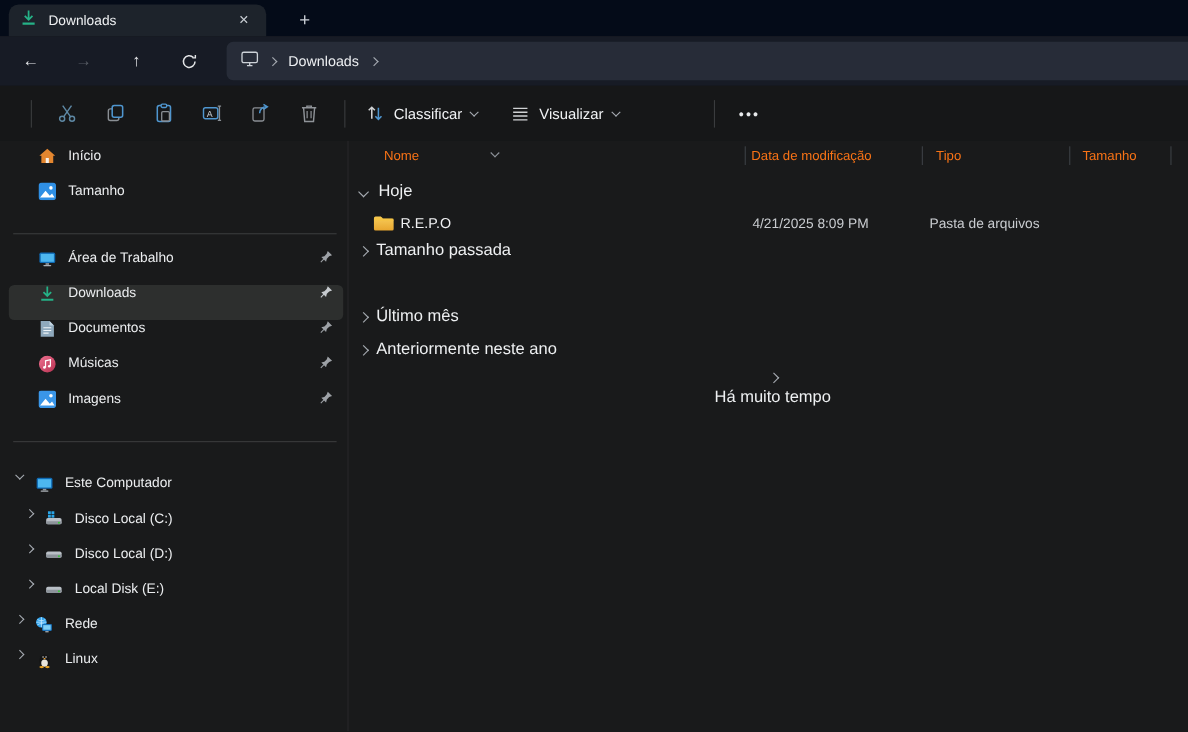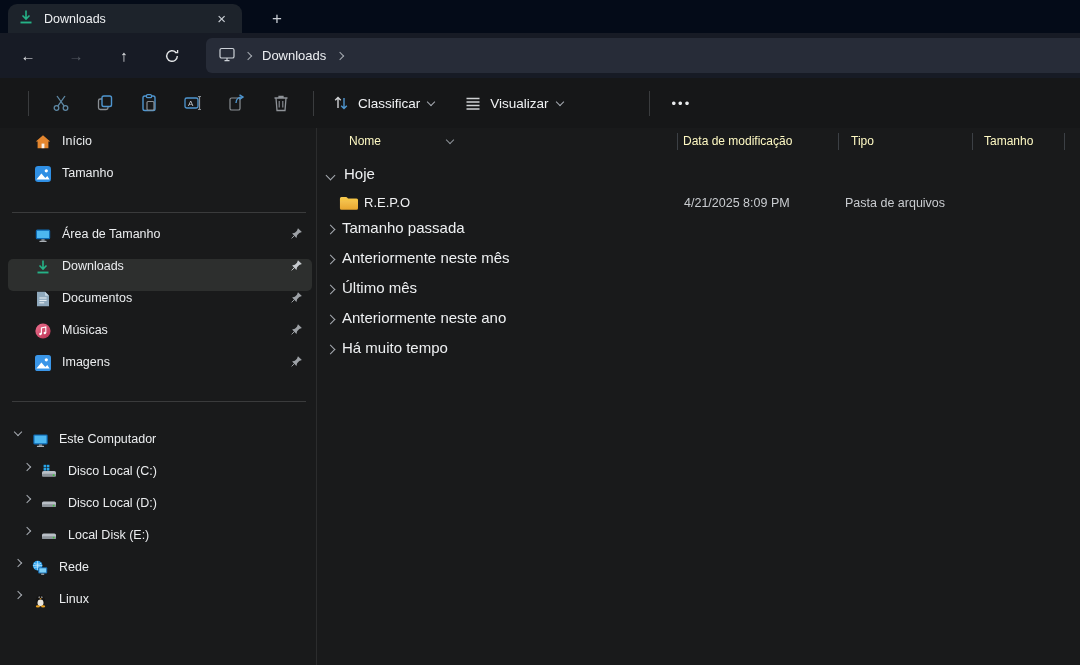--- a/index.html
+++ b/index.html
@@ -48,21 +48,21 @@
   .pad-top { padding-left:26px; }
   .pad-tree0 { padding-left:4px; }
   .pad-tree1 { padding-left:13px; }
   .tree-chev { width:12px; margin-right:7px; display:flex; justify-content:center; flex:none; }
   .pin { margin-left:auto; margin-right:9px; flex:none; }
   .divider-h { height:1px; background:#3a3b3c; margin:14px 10px 14px 12px; }
   .tree-gap { height:16px; }
 
   
   .content { position:relative; flex:1; background:#191a1b; }
-  .colhdr-label { position:absolute; top:6px; font-size:12px; color:#fef9c3; }
+  .colhdr-label { position:absolute; top:6px; font-size:12px; color:#f97316; }
   .col-sep { position:absolute; top:5px; width:1px; height:17px; background:#3c4045; }
   .sort-chev { position:absolute; left:130px; top:1px; }
   .grow { position:absolute; height:27px; display:flex; align-items:center;text-align:right; }
   .group-label { font-size:15px; color:#eef0f2; margin-left:10px; }
   .file-name { font-size:13px; color:#f0f1f3; }
   .file-meta { position:absolute; font-size:12.5px; color:#c9ccd0; }
 </style>
 </head>
 <body>
 
@@ -204,21 +204,21 @@
 
     <div class="side-row pad-top">
       <span class="ico">
         <svg width="16" height="16" viewBox="0 0 16 16">
           <rect x="0.8" y="2.6" width="14.4" height="9.6" rx="1.5" fill="#0f6ab4"></rect>
           <rect x="2" y="3.8" width="12" height="7.2" fill="#4db7f0"></rect>
           <rect x="6.4" y="12.2" width="3.2" height="1.6" fill="#8d949b"></rect>
           <rect x="4.4" y="13.8" width="7.2" height="1.2" rx="0.6" fill="#aab0b6"></rect>
         </svg>
       </span>
-      <span>Área de Tamanho</span>
+      <span>Área de Trabalho</span>
       <span class="pin">
         <svg width="13" height="13" viewBox="0 0 16 16">
             <path d="M9.8 1.4l4.8 4.8-3.2 1.2-2.6 2.6-.9 3.4-5.3-5.3 3.4-.9 2.6-2.6z" fill="#9da1a6"></path>
             <path d="M5.6 10.4L2 14" stroke="#9da1a6" stroke-width="1.2"></path>
           </svg>
       </span>
     </div>
 
     <div class="side-row pad-top selected">
       <span class="ico">
@@ -431,30 +431,26 @@
       <span class="file-name" style="margin-left:6px">R.E.P.O</span>
       <span class="file-meta" style="left:367px">4/21/2025 8:09 PM</span>
       <span class="file-meta" style="left:528px">Pasta de arquivos</span>
       <span class="file-meta" style="left:667px"></span>
     </div>
 
     <div class="grow" style="top:86px; left:0; right:0;">
       <span style="margin-left:10px"><span class="chev right big"></span></span>
       <span class="group-label" style="margin-left:8px">Tamanho passada</span>
     </div>
-    <div class="grow" style="top:116px; left:0; right:0;">
-      <span style="margin-left:10px"><span class="chev right big"></span></span>
-      <span class="group-label" style="margin-left:8px">Anteriormente neste mês</span>
-    </div>
     <div class="grow" style="top:146px; left:0; right:0;">
       <span style="margin-left:10px"><span class="chev right big"></span></span>
       <span class="group-label" style="margin-left:8px">Último mês</span>
     </div>
     <div class="grow" style="top:176px; left:0; right:0;">
       <span style="margin-left:10px"><span class="chev right big"></span></span>
       <span class="group-label" style="margin-left:8px">Anteriormente neste ano</span>
     </div>
-    <div class="grow" style="top:206px; left:0; right:0;">
+    <div class="grow" style="top:206px; left:0; right:0;flex-direction:column;">
       <span style="margin-left:10px"><span class="chev right big"></span></span>
       <span class="group-label" style="margin-left:8px">Há muito tempo</span>
     </div>
   </div>
 </div>
 
 </body></html>

